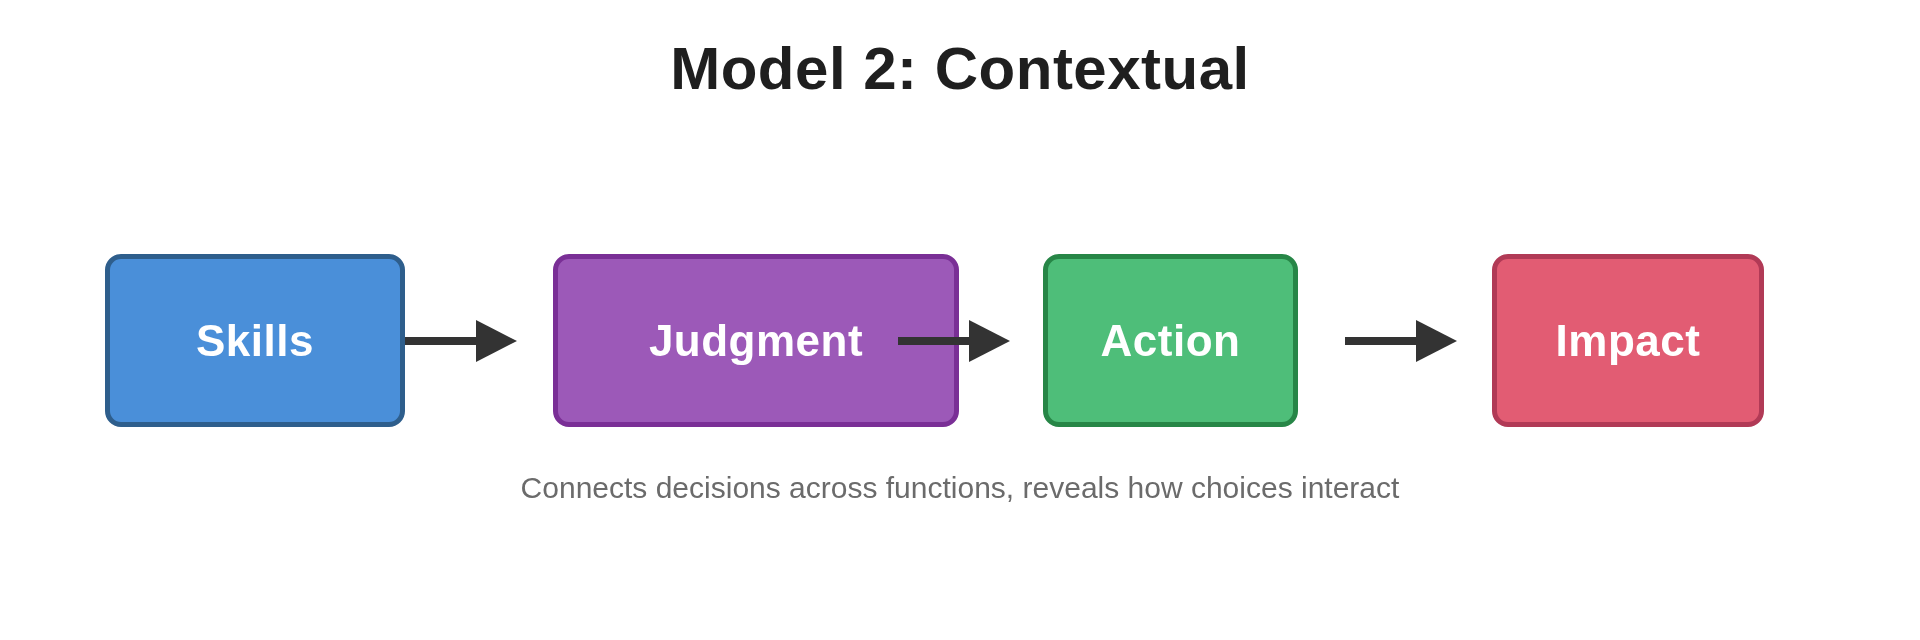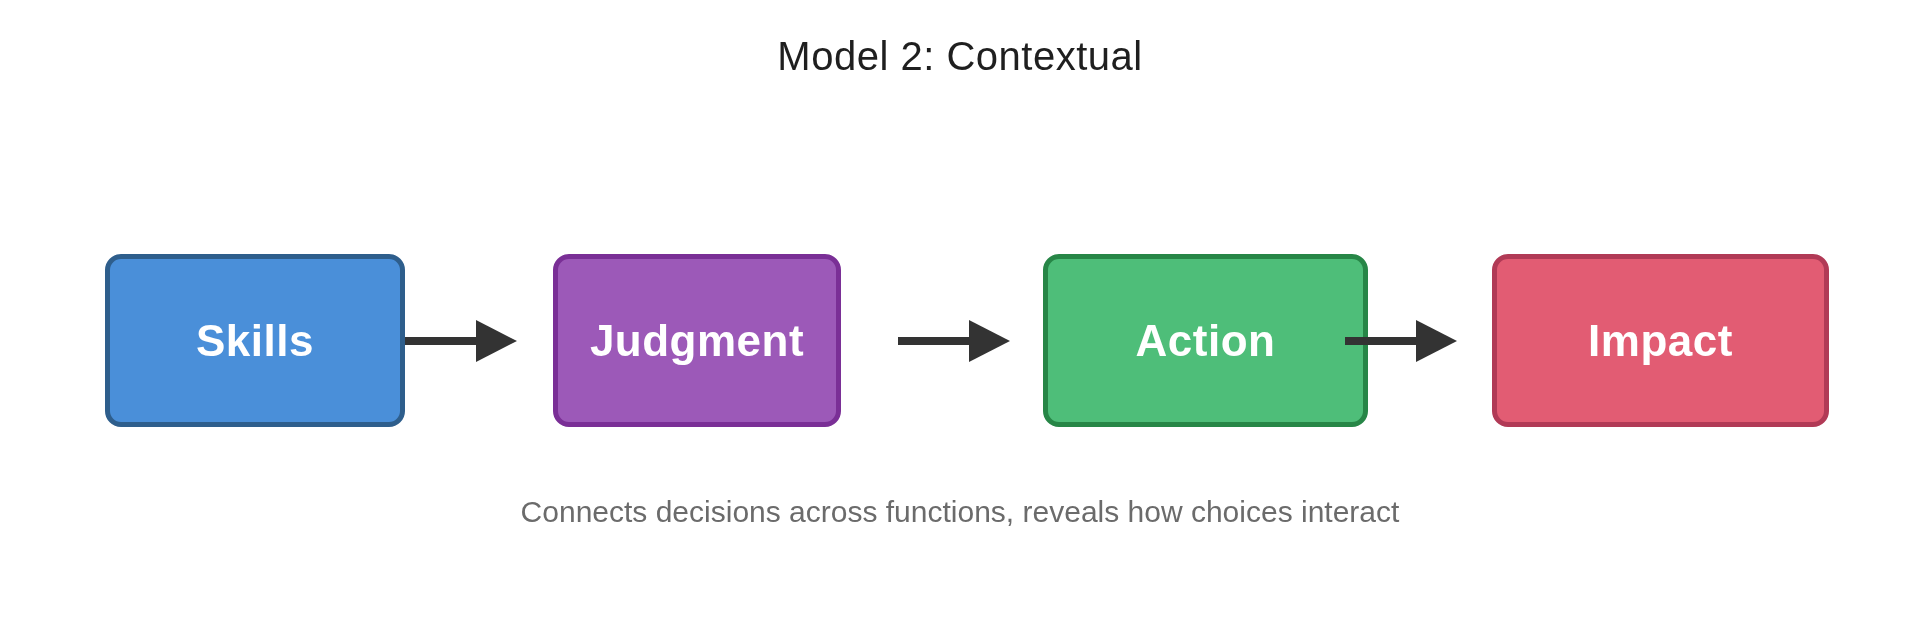--- a/index.html
+++ b/index.html
@@ -10,22 +10,22 @@
     height: 640px;
     background: #ffffff;
     overflow: hidden;
     font-family: "Liberation Sans", sans-serif;
   }
   .title {
     position: absolute;
     left: 0; right: 0;
     top: 34px;
     text-align: center;
-    font-size: 40px;
-    font-weight: normal;
+    font-size: 60px;
+    font-weight: bold;
     color: #1f1f1f;
     letter-spacing: 0.5px;
   }
   .subtitle {
     position: absolute;
     left: 0; right: 0;
     top: 118px;
     text-align: center;
     font-size: 32px;
     font-weight: normal;
@@ -42,36 +42,36 @@
     align-items: center;
     justify-content: center;
   }
   .node .node-label {
     color: #ffffff;
     font-size: 44px;
     font-weight: bold;
     letter-spacing: 0.5px;
   }
   .node-skills   { left: 105px;  width: 300px; }
-  .node-judgment { left: 553px;  width: 288px; }
-  .node-action   { left: 1043px; width: 325px; }
-  .node-impact   { left: 1492px; width: 337px; }
+  .node-judgment { left: 553px;  width: 406px; }
+  .node-action   { left: 1043px; width: 255px; }
+  .node-impact   { left: 1492px; width: 272px; }
   .arrow {
     position: absolute;
     top: 315px;
     width: 115px;
     height: 52px;
   }
   .arrow-1 { left: 404px; }
   .arrow-2 { left: 897px; }
   .arrow-3 { left: 1344px; }
   .caption {
     position: absolute;
     left: 0; right: 0;
-    top: 490px;
+    top: 466px;
     text-align: center;
     font-size: 30px;
     line-height: 44px;
     color: #6b6b6b;
   }
 </style>
 </head>
 <body>
 
 <div class="canvas">

